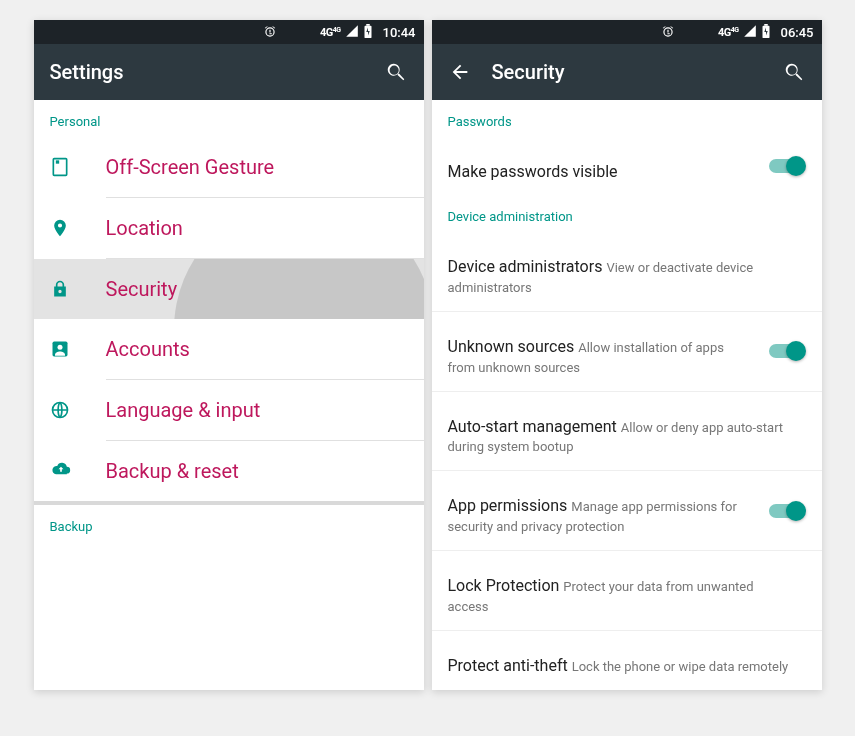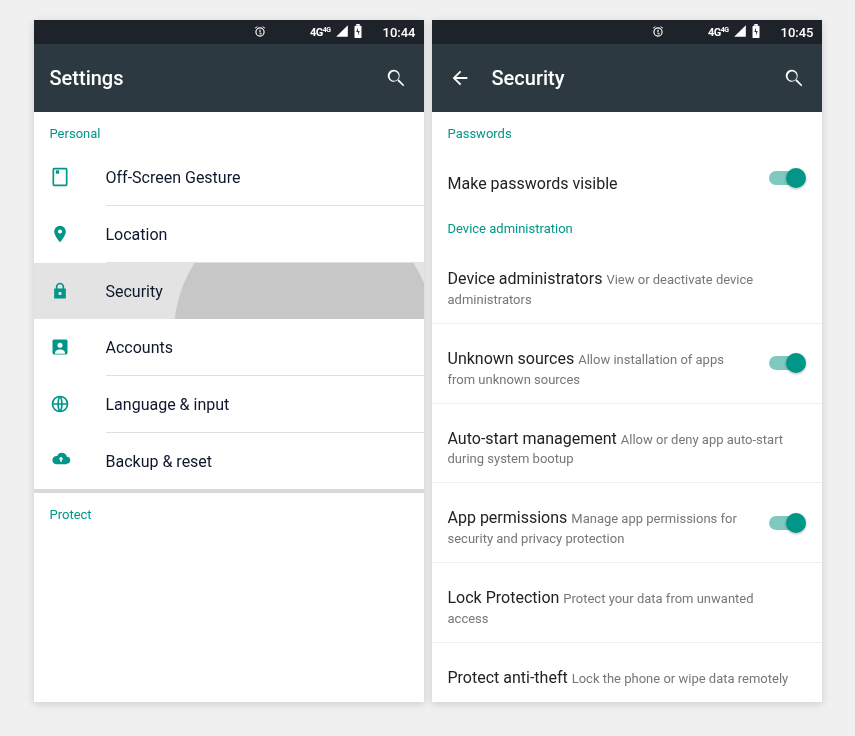--- a/index.html
+++ b/index.html
@@ -28,21 +28,21 @@
     justify-content: flex-end;
     padding: 0 8px;
     font-size: 12px;
     gap: 4px;
   }
   .statusbar .sg { display:flex; align-items:center; gap:3px; }
   .statusbar svg { fill:#fff; }
   .toolbar {
     background: #2d3940;
     color: #fff;
-    height: 68px;
+    height: 56px;
     display: flex;
     align-items: center;
     padding: 0 16px;
     gap: 20px;
   }
   .toolbar .title {
     font-size: 20px;
     font-weight: 500;
     flex: 1;
   }
@@ -66,21 +66,21 @@
     cursor:pointer;
   }
   .list-item .icon-slot {
     width: 56px;
     display:flex;
     align-items:center;
     justify-content:flex-start;
   }
   .list-item .icon-slot svg { fill:#009688; }
   .list-item .label-col { flex:1; display:flex; flex-direction:column; }
-  .list-item .label { font-size:16px; color:#0f172a; }
+  .list-item .label { font-size:20px; color:#be185d; }
   .divider {
     height:1px;
     background:#e0e0e0;
     margin-left:72px;
   }
   .thick-divider { height:4px; background:#d9d9d9; }
   .list-item.selected {
     background:#e3e3e3;
     position:relative;
     overflow:hidden;
@@ -118,21 +118,21 @@
     padding: 14px 16px;
     align-items:center;
     cursor:pointer;
   }
   .r-item .label-col { flex:1; padding-right:12px;margin-top:11px; }
   .r-item .label { font-size:16px; color:#222; }
   .r-item .sublabel { font-size:13px; color:#777; margin-top:2px; line-height:1.3; }
   .r-divider { height:1px; background:#eee; margin:0 0 0 0; }
   .status-4g { font-size:11px; font-weight:700; letter-spacing:-0.5px;margin-left:39px; }
   .status-4g sup { font-size:7px; vertical-align:top; }
-  .status-time { font-size:13px; font-weight:500; margin-left:16px;}
+  .status-time { font-size:13px; font-weight:500; margin-left:6px;}
 </style>
 </head>
 <body>
 
 <div class="phone">
   <div class="statusbar">
     <span class="sg">
       <svg width="14" height="14" viewBox="0 0 24 24">
           <path d="M12 4a8 8 0 108 8 8 8 0 00-8-8zm0 14a6 6 0 116-6 6 6 0 01-6 6zM7 2L3 5l1 1 4-3zM17 2l4 3-1 1-4-3zM11 8h2v5h-2zM11 14h4v2h-4z"></path>
         </svg>
@@ -234,21 +234,21 @@
         <svg width="22" height="20" viewBox="0 0 24 24">
             <path d="M19 15a4 4 0 000-8 6 6 0 00-11.5-1A5 5 0 006 16h13zM12 7l3 3h-2v3h-2v-3H9z"></path>
           </svg>
       </div>
       <div class="label-col">
           <span class="label">Backup &amp; reset</span>
         </div>
     </div>
 
     <div class="thick-divider"></div>
-    <div class="section-header">Protect</div>
+    <div class="section-header">Backup</div>
   </div>
 </div>
 
 <div class="phone">
   <div class="statusbar">
     <span class="sg">
       <svg width="14" height="14" viewBox="0 0 24 24">
           <path d="M12 4a8 8 0 108 8 8 8 0 00-8-8zm0 14a6 6 0 116-6 6 6 0 01-6 6zM7 2L3 5l1 1 4-3zM17 2l4 3-1 1-4-3zM11 8h2v5h-2zM11 14h4v2h-4z"></path>
         </svg>
     </span>
@@ -258,21 +258,21 @@
           <path d="M2 22L22 2v20z"></path>
         </svg>
     </span>
     <span>
       <svg width="10" height="14" viewBox="0 0 10 16">
           <rect x="1" y="2" width="8" height="14" rx="1" fill="#fff"></rect>
           <rect x="3" y="0" width="4" height="2" fill="#fff"></rect>
           <path d="M5 4l-2 5h2v4l2-5H5z" fill="#2d3940"></path>
         </svg>
     </span>
-    <span class="status-time">10:45</span>
+    <span class="status-time">06:45</span>
   </div>
 
   <div class="toolbar">
     <div class="icon-btn">
       <svg width="22" height="22" viewBox="0 0 24 24" fill="#fff">
           <path d="M20 11H7.8l5.6-5.6L12 4l-8 8 8 8 1.4-1.4L7.8 13H20z"></path>
         </svg>
     </div>
     <div class="title">Security</div>
     <div class="icon-btn">

